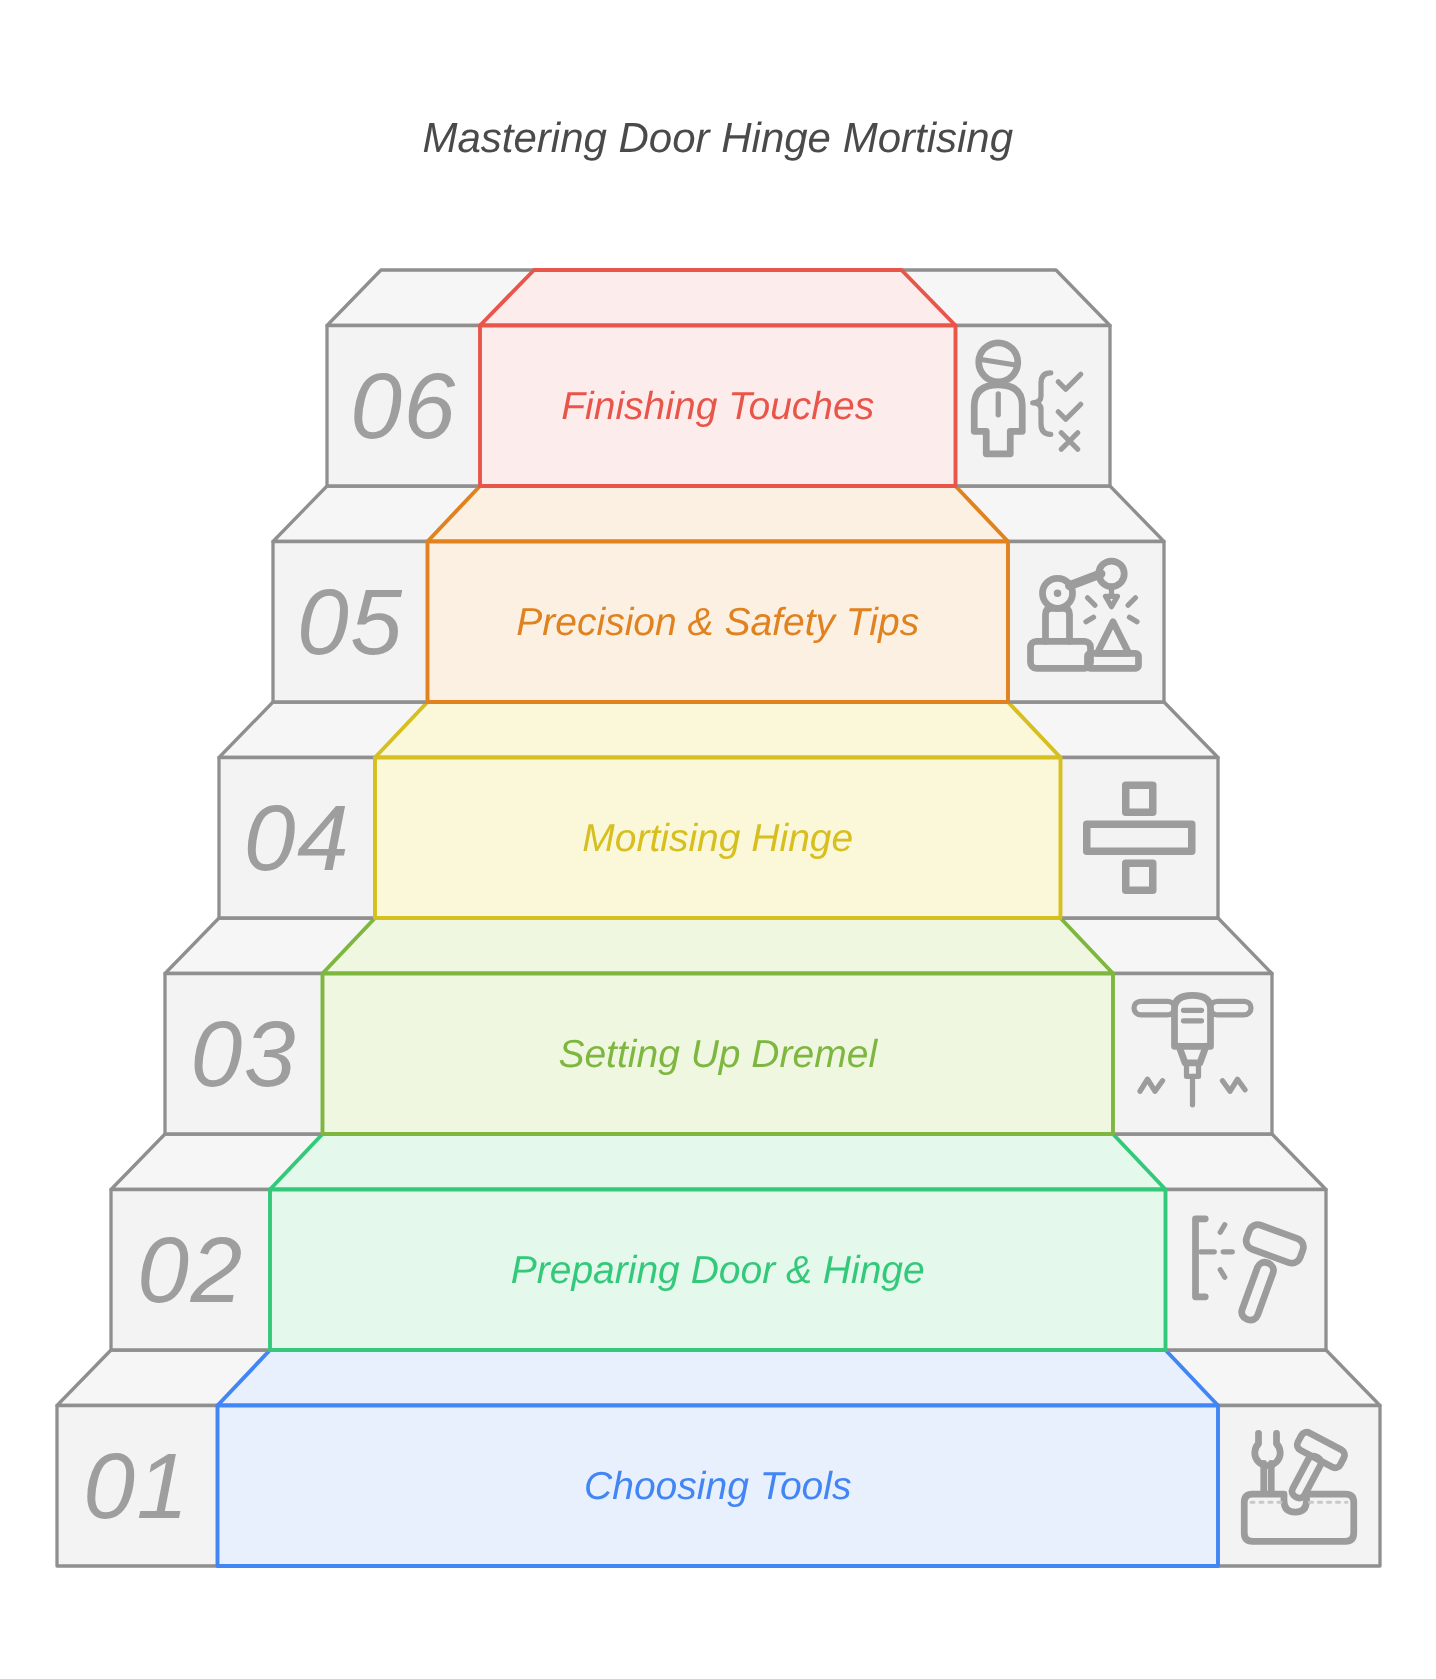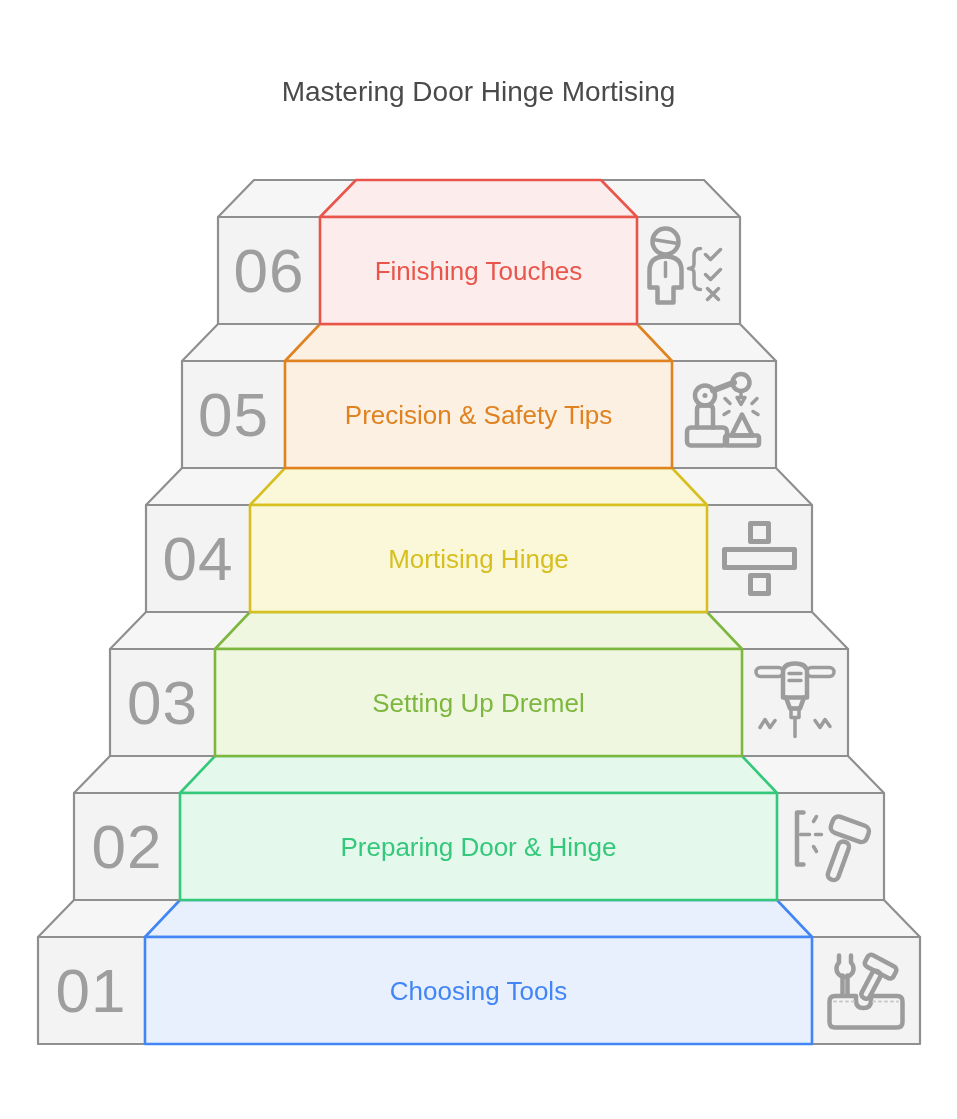--- a/index.html
+++ b/index.html
@@ -1,17 +1,17 @@
 <!DOCTYPE html>
 <html><head>
 <meta charset="utf-8">
 <style>
   html,body{margin:0;padding:0;background:#ffffff;}
   .stage{position:relative;width:957px;height:1119px;background:#ffffff;overflow:hidden;
-         font-family:"Liberation Sans", sans-serif;}
+         font-family:"Liberation Sans", sans-serif;font-style:italic;}
   svg{display:block;}
   text{font-family:"Liberation Sans", sans-serif;}
   .title-text{font-size:28px;font-weight:400;}
   .num{font-size:62px;font-weight:400;paint-order:stroke;stroke:#f3f3f3;stroke-width:3px;letter-spacing:1px;}
   .label-text{font-size:26px;font-weight:400;}
   .gray-shape{stroke-width:2.2;stroke-linejoin:round;}
   .band-shape{stroke-width:2.6;stroke-linejoin:round;}
   .icon{fill:none;stroke:#9c9c9c;stroke-width:4.5;stroke-linecap:round;stroke-linejoin:round;}
   .icon .thin{stroke-width:3.5;}
   .icon .dash{stroke-width:2;stroke-dasharray:2 4;stroke:#c9c9c9;}

